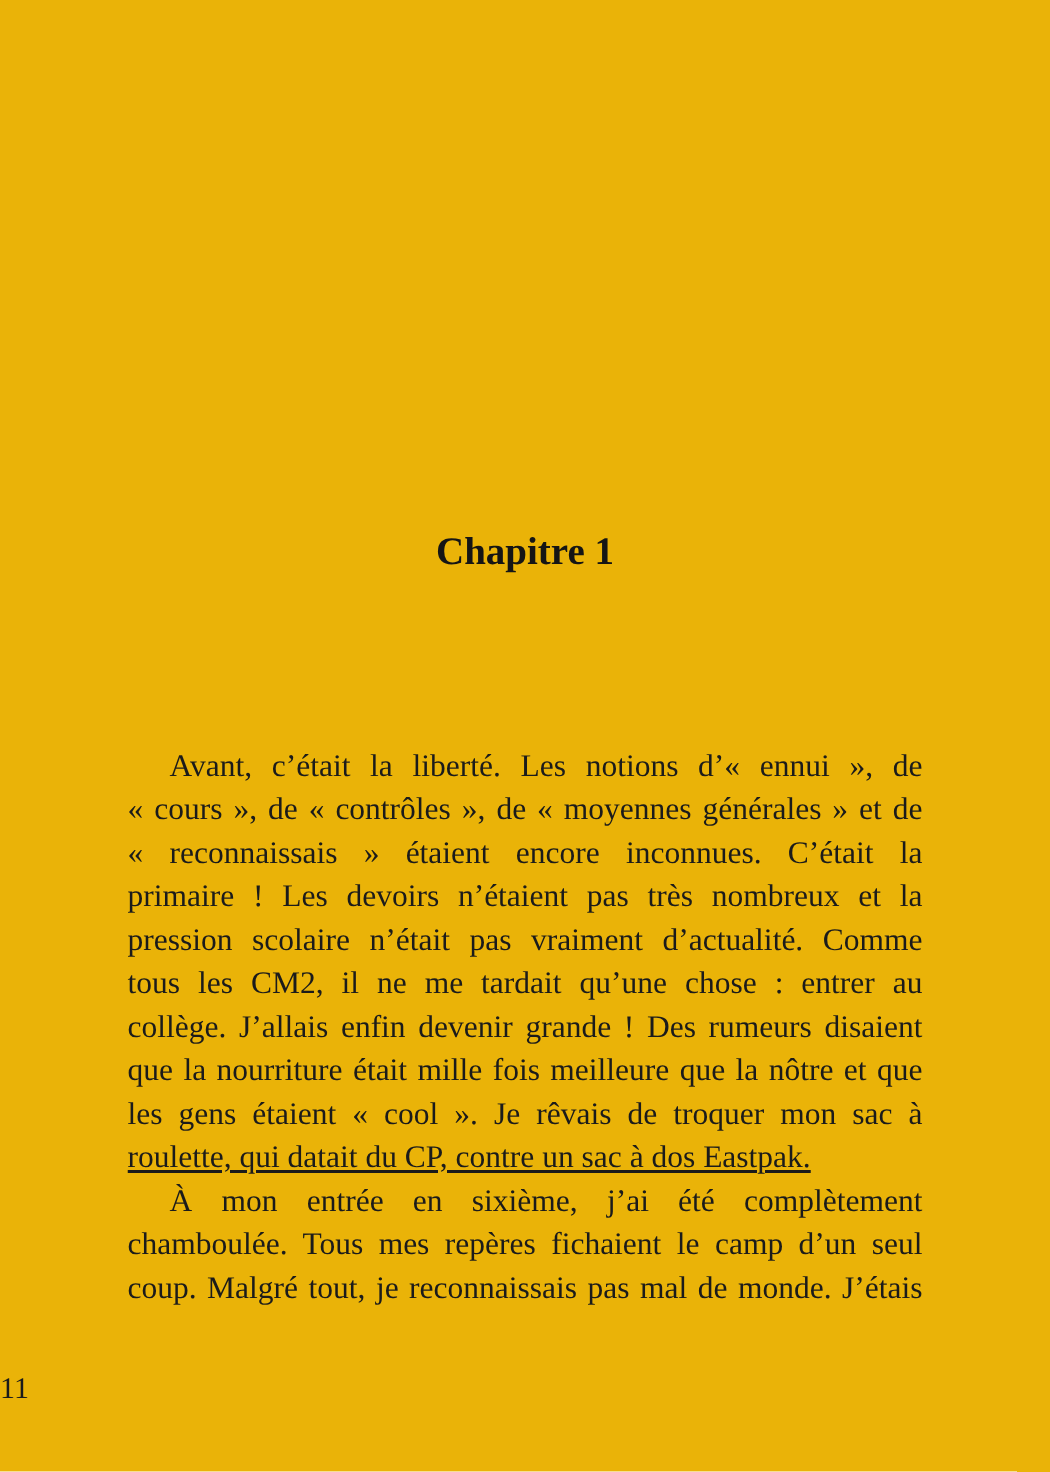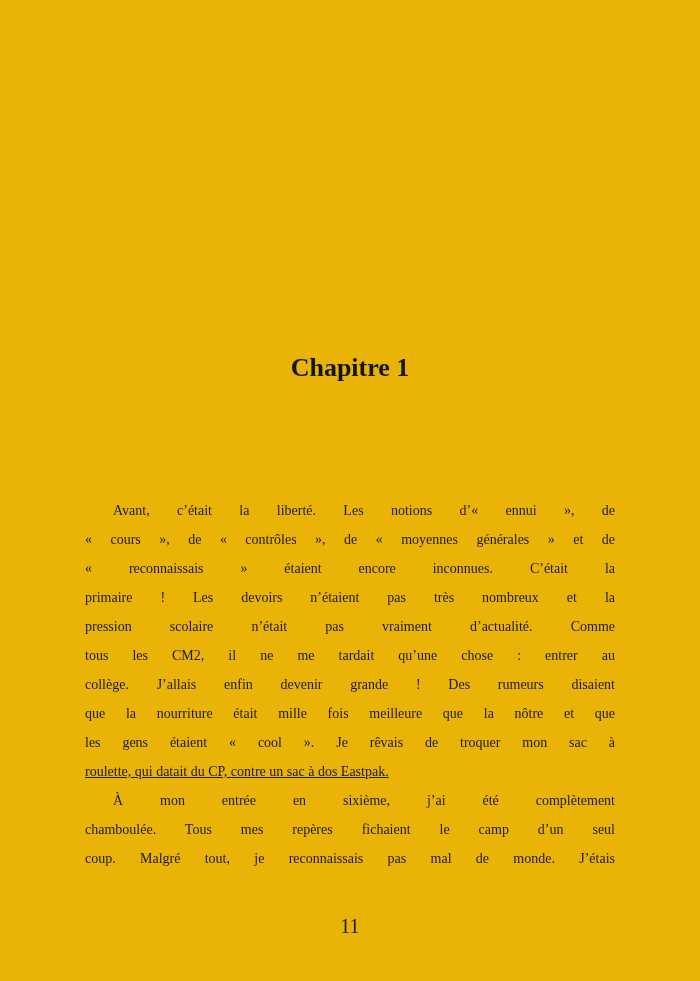--- a/index.html
+++ b/index.html
@@ -26,21 +26,21 @@
     line-height: 32px;
     font-weight: bold;
     text-align: center;
     color: #151515;
   }
   .text-block {
     position: absolute;
     top: 496px;
     left: 85px;
     width: 530px;
-    font-size: 14px;
+    font-size: 21px;
     line-height: 29px;
   }
   .para {
     margin: 0;
     padding: 0;
   }
   .line {
     text-align: justify;
     text-align-last: justify;
     height: 29px;
@@ -53,21 +53,20 @@
     text-align-last: left;
     text-decoration: underline;
   }
   .page-number {
     position: absolute;
     top: 912px;
     left: 0;
     width: 700px;
     font-size: 20px;
     line-height: 29px;
-    text-align: center;
     color: #1b1b1b;
   }
 </style>
 </head>
 <body>
 
 <div class="page">
 
   <h1 class="chapter-heading">Chapitre 1</h1>
 

